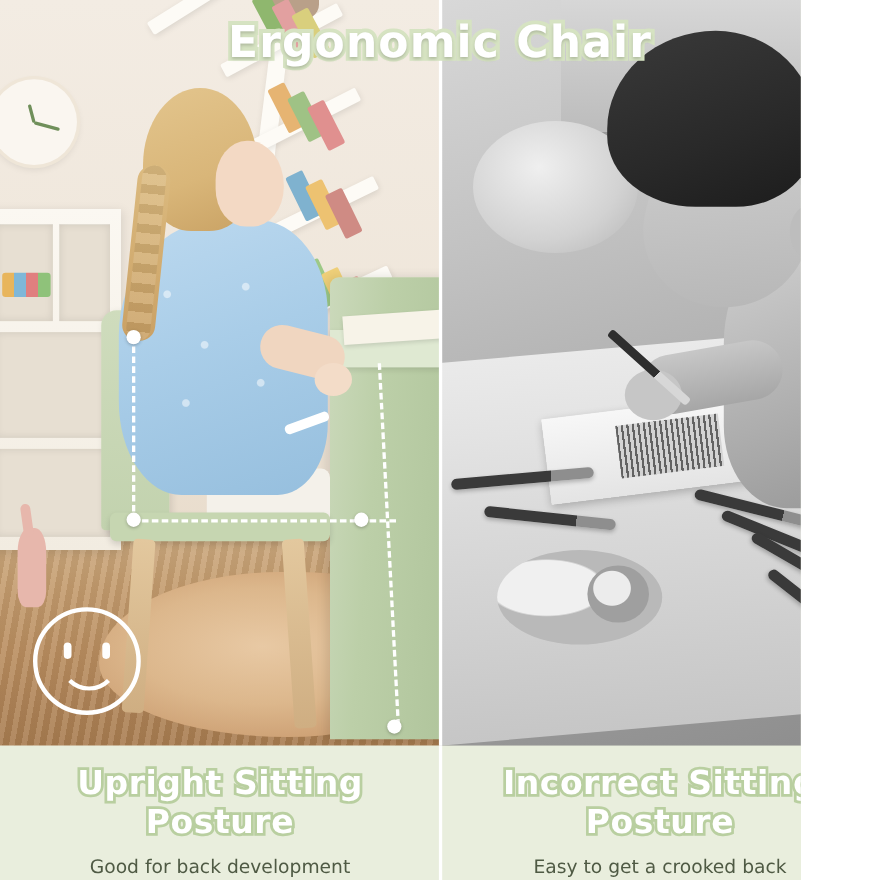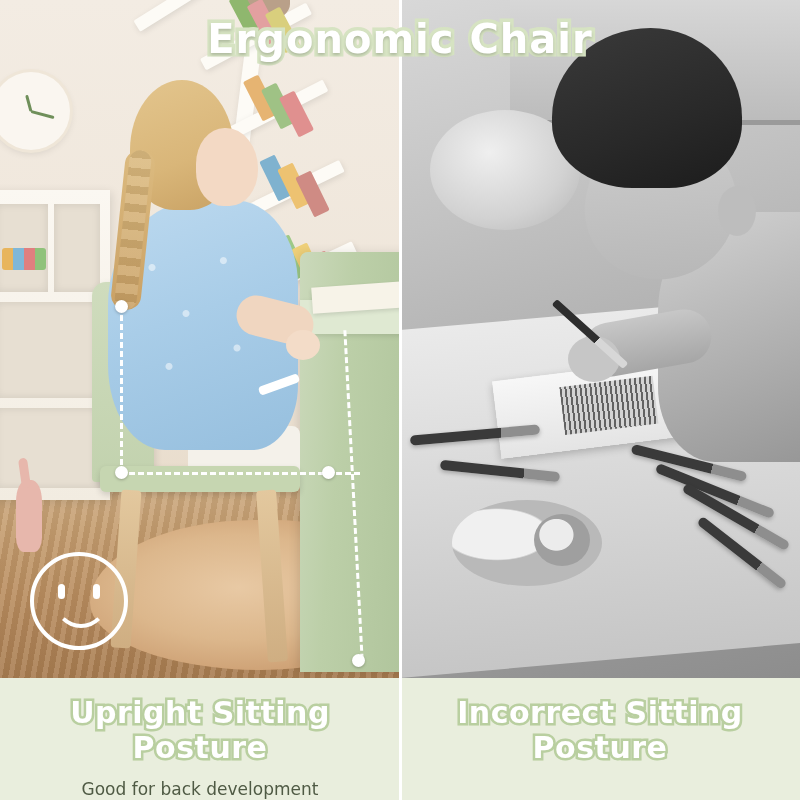--- a/index.html
+++ b/index.html
@@ -5,21 +5,21 @@
   html, body {
     margin: 0;
     padding: 0;
     background: #ffffff;
   }
   body {
     font-family: "DejaVu Sans", sans-serif;
   }
   .stage {
     position: relative;
-    width: 800px;
+    width: 728px;
     height: 800px;
     overflow: hidden;
     background: #e9ecd9;
   }
 
   
   .panels {
     position: absolute;
     left: 0; top: 0;
     width: 800px;
@@ -555,16 +555,17 @@
 
   <div class="heading">Ergonomic Chair</div>
 
   <div class="caption-band">
     <div class="cap cap-left">
       <div class="cap-title">Upright Sitting Posture</div>
       <div class="cap-sub">Good for back development</div>
     </div>
     <div class="cap cap-right">
       <div class="cap-title">Incorrect Sitting Posture</div>
+      <div class="cap-sub">Easy to get a crooked back</div>
     </div>
   </div>
 
 </div>
 
 </body></html>

